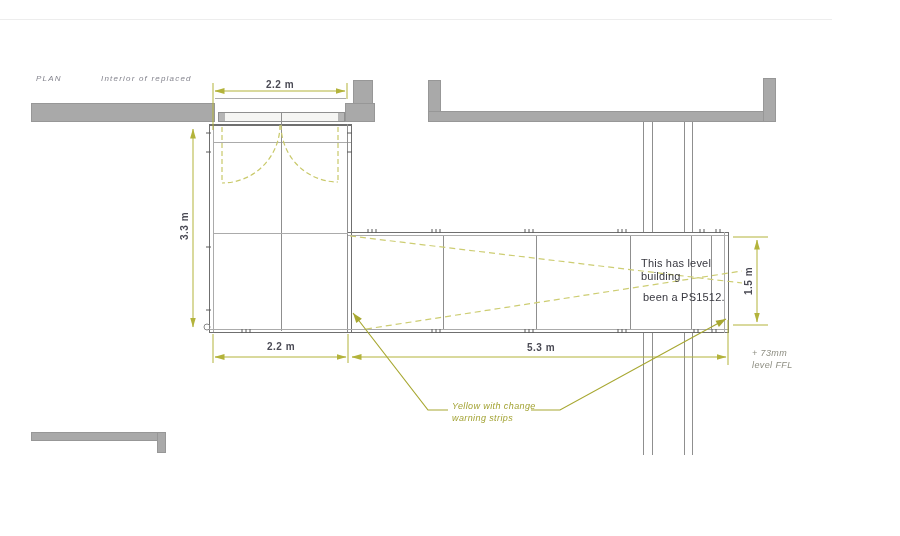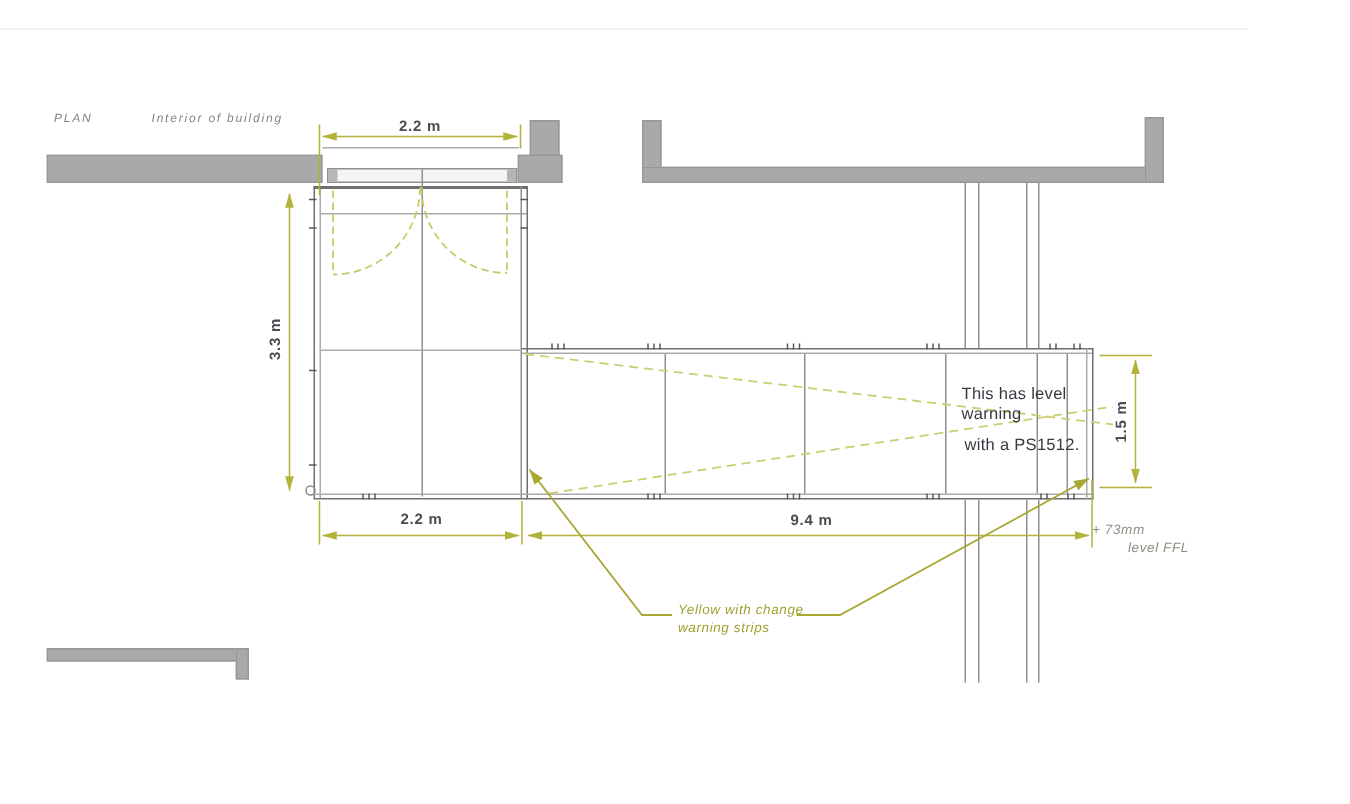--- a/index.html
+++ b/index.html
@@ -24,21 +24,21 @@
   .stray{position:absolute;left:886px;top:283px;width:5px;height:3px;background:#7a7a6a;opacity:0.8;}
 </style>
 </head>
 <body>
 
 <div class="canvas">
 
   <div class="topline"></div>
 
   <div class="titlelabel" style="left:36px;top:74px;">PLAN</div>
-  <div class="titlelabel" style="left:101px;top:74px;">Interior of building</div>
+  <div class="titlelabel" style="left:101px;top:74px;">Interior of replaced</div>
 
   <div class="wall" style="left:31px;top:103px;width:184px;height:19px;"></div>
   <div class="wall" style="left:345px;top:103px;width:30px;height:19px;"></div>
   <div class="wall" style="left:353px;top:80px;width:20px;height:24px;"></div>
   <div class="wall" style="left:428px;top:80px;width:13px;height:42px;"></div>
   <div class="wall" style="left:428px;top:111px;width:348px;height:11px;"></div>
   <div class="wall" style="left:763px;top:78px;width:13px;height:44px;"></div>
   <div class="wall" style="left:31px;top:432px;width:135px;height:9px;"></div>
   <div class="wall" style="left:157px;top:432px;width:9px;height:21px;"></div>
 
@@ -117,27 +117,27 @@
 
     <path d="M353,313 L428,410 L448,410" fill="none" stroke="#a8a832" stroke-width="1.2"></path>
     <polygon points="353,313 361.9,318.8 356.3,323" fill="#a8a832"></polygon>
     <path d="M531,410 L560,410 L726,319" fill="none" stroke="#a8a832" stroke-width="1.2"></path>
     <polygon points="726,319 718.9,326.9 715.5,320.7" fill="#a8a832"></polygon>
   </svg>
 
   <div class="dimlabel" style="left:240px;top:79px;width:80px;">2.2 m</div>
   <div class="dimlabel vlabel" style="left:184px;top:226px;">3.3 m</div>
   <div class="dimlabel" style="left:241px;top:341px;width:80px;">2.2 m</div>
-  <div class="dimlabel" style="left:501px;top:342px;width:80px;">9.4 m</div>
+  <div class="dimlabel" style="left:501px;top:342px;width:80px;">5.3 m</div>
   <div class="dimlabel vlabel" style="left:748px;top:281px;">1.5 m</div>
 
   <div class="notelabel" style="left:641px;top:257px;">This has level</div>
-  <div class="notelabel" style="left:641px;top:270px;">warning</div>
-  <div class="notelabel" style="left:643px;top:291px;">with a PS1512.</div>
+  <div class="notelabel" style="left:641px;top:270px;">building</div>
+  <div class="notelabel" style="left:643px;top:291px;">been a PS1512.</div>
 
   <div class="warnlabel" style="left:452px;top:400px;">Yellow with change</div>
   <div class="warnlabel" style="left:452px;top:412px;">warning strips</div>
 
-  <div class="ffllabel" style="left:728px;top:347px;text-align:right;">+ 73mm</div>
+  <div class="ffllabel" style="left:752px;top:347px;text-align:right;">+ 73mm</div>
   <div class="ffllabel" style="left:752px;top:359px;">level FFL</div>
 
   <div class="stray"></div>
 </div>
 
 </body></html>

